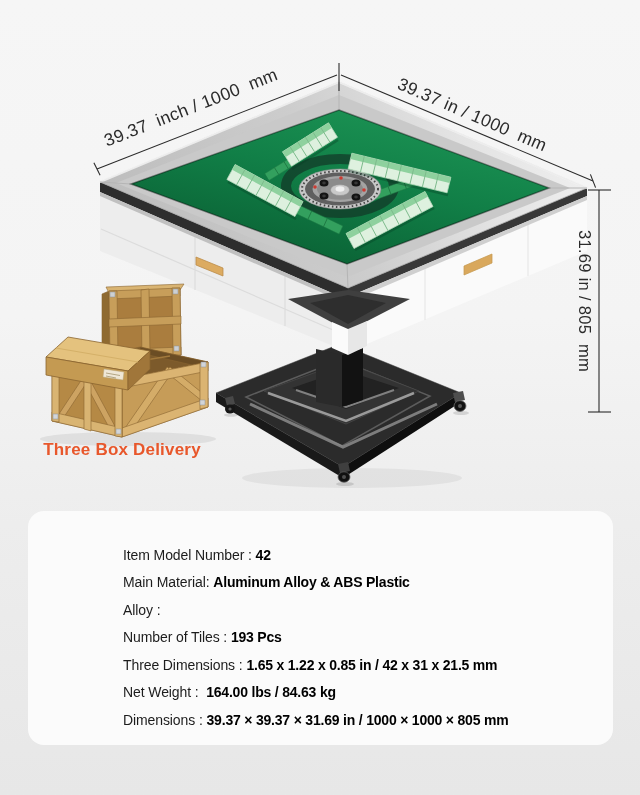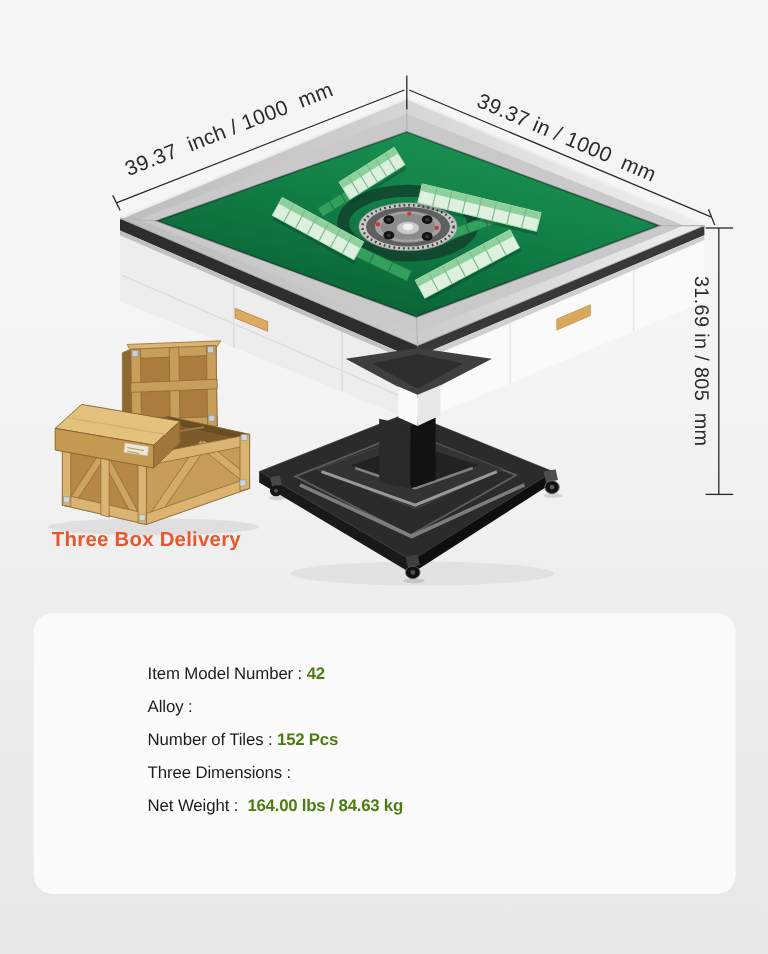--- a/index.html
+++ b/index.html
@@ -11,23 +11,23 @@
   svg{position:absolute;left:0;top:0;}
   svg text{white-space:pre;}
   .dim-label{font-size:17.5px;fill:#2b2b2b;letter-spacing:.3px;}
   .dim-label-v{font-size:16.5px;fill:#2b2b2b;letter-spacing:.3px;}
   .caption{font-size:17px;font-weight:bold;fill:#e8572b;letter-spacing:.2px;}
   .spec-panel{
     position:absolute;left:28px;top:511px;width:585px;height:234px;
     background:#fbfbfb;border-radius:16px;
   }
   .spec-rows{padding:30px 18px 0 95px;}
-  .spec-row{height:27.5px;display:flex;align-items:flex-end;font-size:14px;color:#1c1c1c;letter-spacing:-.1px;}
+  .spec-row{height:27.5px;display:flex;align-items:center;font-size:14px;color:#1c1c1c;letter-spacing:-.1px;}
   .spec-label{white-space:pre;}
-  .spec-value{white-space:pre;font-weight:bold;color:#4d7c0f;letter-spacing:-.2px;}
+  .spec-value{white-space:pre;font-weight:bold;color:#000000;letter-spacing:-.2px;}
 </style>
 </head>
 <body>
 
 <div class="stage">
 <svg width="640" height="795" viewBox="0 0 640 795">
   <defs>
     <linearGradient id="frameGrad" x1="0%" y1="50%" x2="100%" y2="30%">
       <stop offset="0" stop-color="#bdbdbd"></stop>
           <stop offset=".45" stop-color="#cdcdcd"></stop>
@@ -249,28 +249,37 @@
   <text class="caption" x="122" y="455" text-anchor="middle" xml:space="preserve">Three Box Delivery</text>
 </svg>
 
   <div class="spec-panel">
     <div class="spec-rows">
       <div class="spec-row">
         <span class="spec-label">Item Model Number : </span>
           <span class="spec-value">42</span>
       </div>
       <div class="spec-row">
+        <span class="spec-label">Main Material: </span>
+          <span class="spec-value">Aluminum Alloy &amp; ABS Plastic</span>
+      </div>
+      <div class="spec-row">
         <span class="spec-label">Alloy :  </span>
       </div>
       <div class="spec-row">
         <span class="spec-label">Number of Tiles : </span>
-          <span class="spec-value">152 Pcs</span>
+          <span class="spec-value">193 Pcs</span>
       </div>
       <div class="spec-row">
         <span class="spec-label">Three Dimensions : </span>
+          <span class="spec-value">1.65 x 1.22 x 0.85 in / 42 x 31 x 21.5 mm</span>
       </div>
       <div class="spec-row">
         <span class="spec-label">Net Weight :  </span>
           <span class="spec-value">164.00 lbs / 84.63 kg</span>
+      </div>
+      <div class="spec-row">
+        <span class="spec-label">Dimensions : </span>
+          <span class="spec-value">39.37 × 39.37 × 31.69 in / 1000 × 1000 × 805 mm</span>
       </div>
     </div>
   </div>
 </div>
 
 </body></html>

